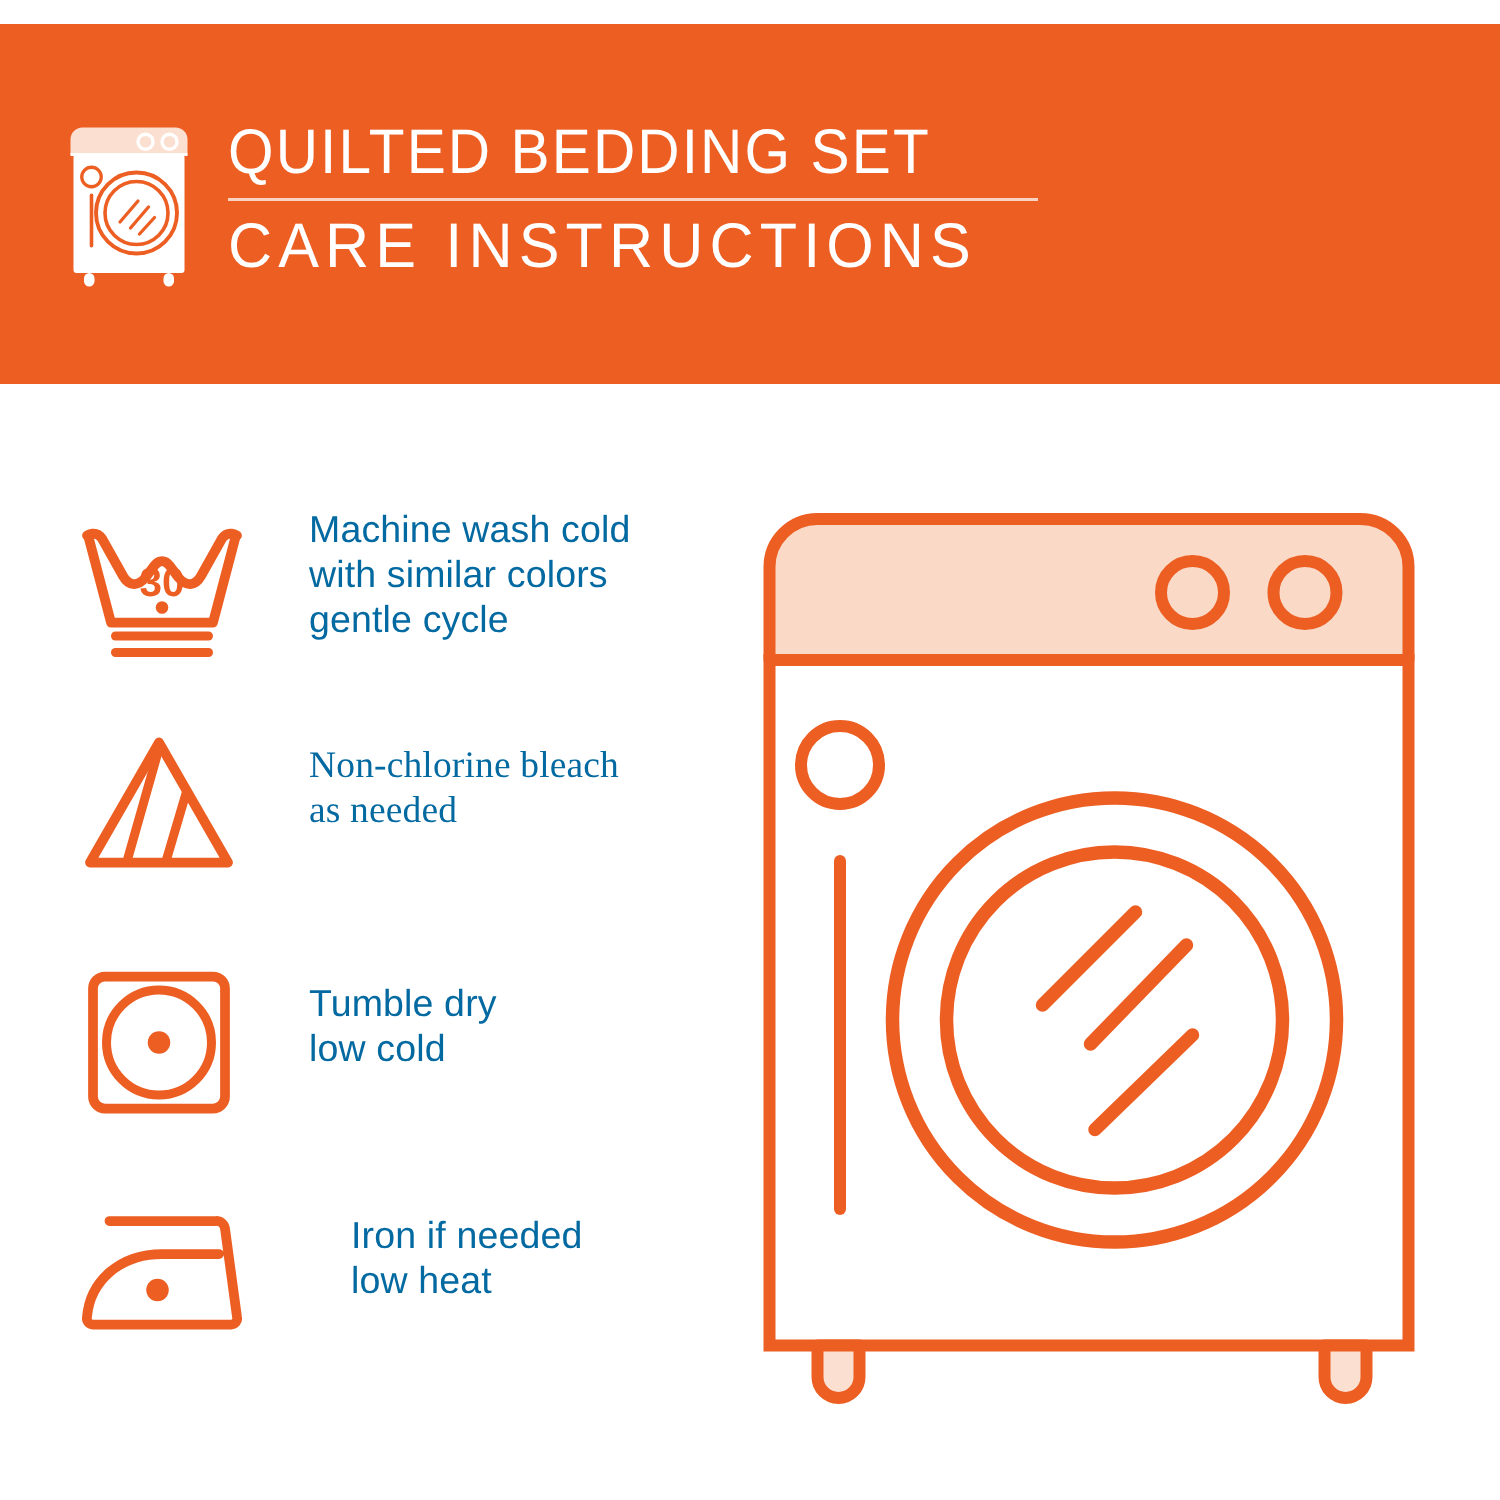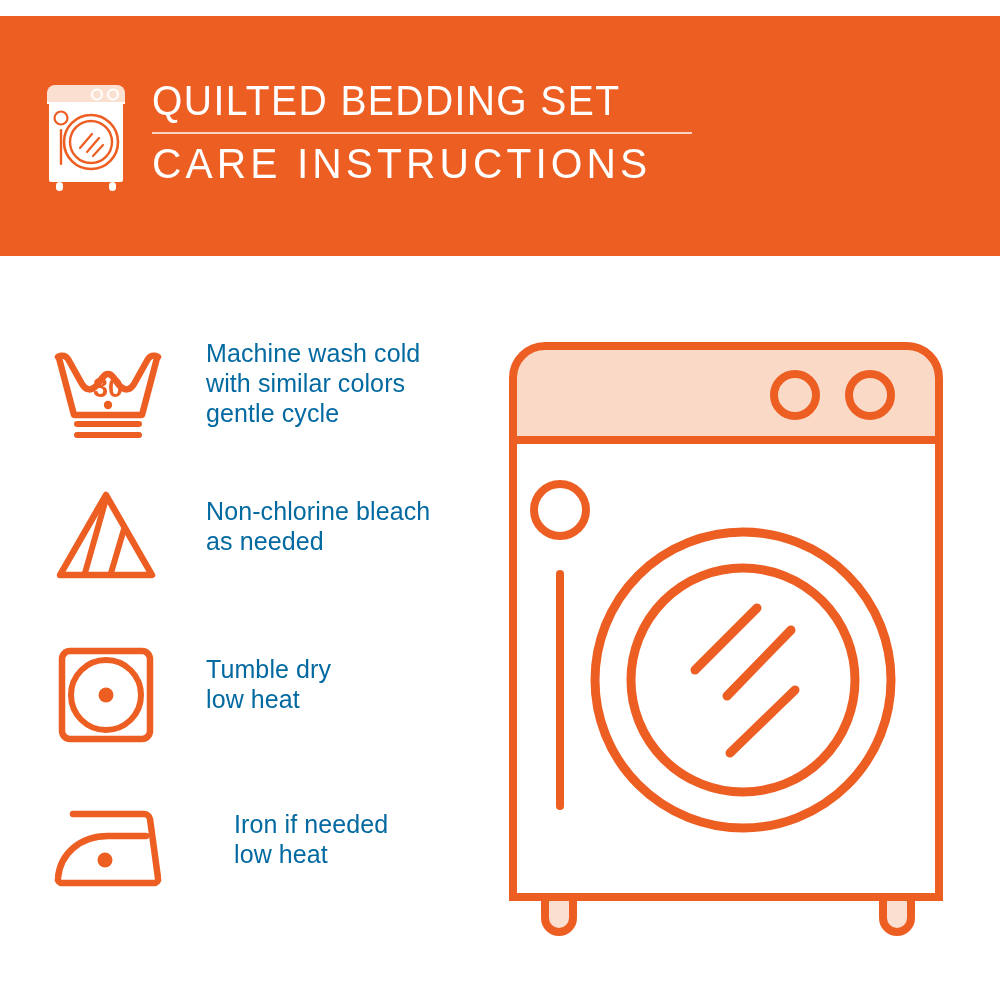--- a/index.html
+++ b/index.html
@@ -111,21 +111,21 @@
     margin-left: 38px;
     color: #0369a1;
     font-size: 25px;
     line-height: 30px;
     font-weight: 500;
     letter-spacing: 0.1px;
     padding-top: 6px;
     white-space: pre-line;
   }
   .care-row.r0 .care-text { padding-top: 0px; }
-  .care-row.r1 .care-text { padding-top: 16px; }
+  .care-row.r1 .care-text { padding-top: 16px; font-family: Liberation Serif, serif; }
   .care-row.r2 .care-text { padding-top: 16px; }
   .care-row.r3 .care-text { padding-top: 14px; }
 
   
   .machine {
     position: absolute;
     left: 495px;
     top: 330px;
     width: 480px;
     height: 610px;
@@ -207,21 +207,21 @@
 
     <div class="care-row r2">
       <div class="care-symbol">
         <svg viewBox="0 0 120 108" width="120" height="108" xmlns="http://www.w3.org/2000/svg">
           <rect x="14" y="12" width="88" height="88" rx="8" fill="none" stroke="#ED5E23" stroke-width="6.5"></rect>
           <circle cx="58" cy="56" r="35" fill="none" stroke="#ED5E23" stroke-width="6"></circle>
           <circle cx="58" cy="56" r="7.5" fill="#ED5E23"></circle>
         </svg>
       </div>
       <div class="care-text">Tumble dry
-low heat</div>
+low cold</div>
     </div>
 
     <div class="care-row r3">
       <div class="care-symbol">
         <svg viewBox="0 0 120 108" width="120" height="108" xmlns="http://www.w3.org/2000/svg">
           <path d="M25 18 H96 a6 6 0 0 1 6 5 L110 82 a4 4 0 0 1 -4 5 H14 a4 4 0 0 1 -4 -5
                    C12 58 32 40 60 40 H98" fill="none" stroke="#ED5E23" stroke-width="6.5" stroke-linecap="round" stroke-linejoin="round"></path>
           <circle cx="57" cy="64" r="7.5" fill="#ED5E23"></circle>
         </svg>
       </div>

